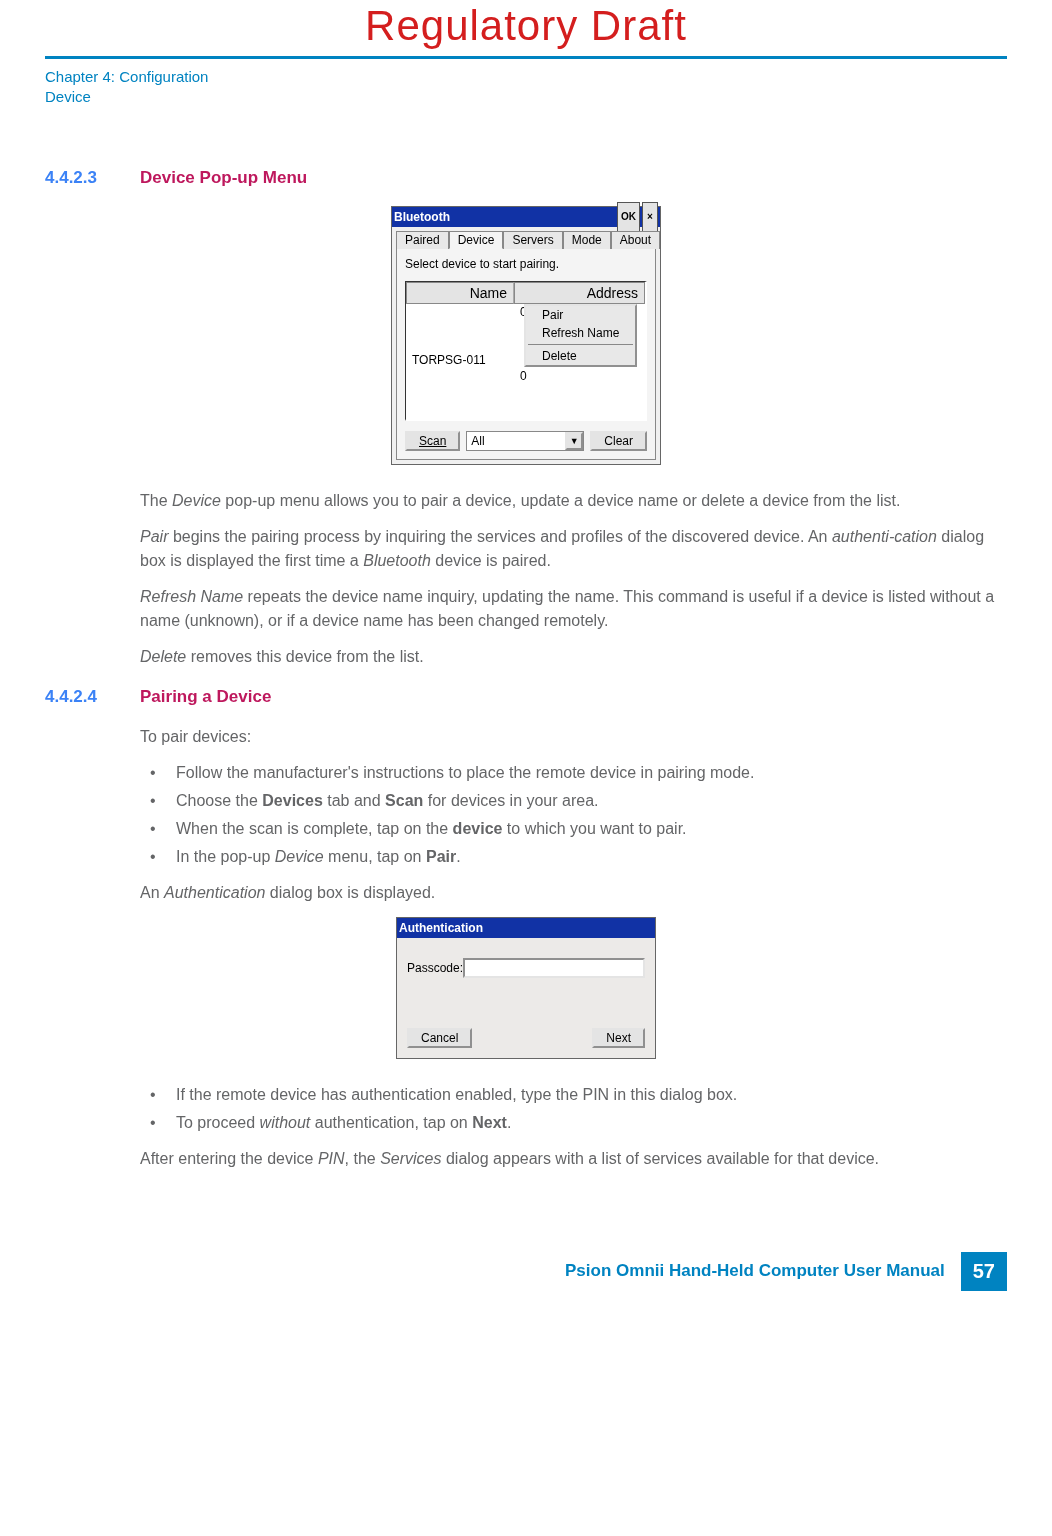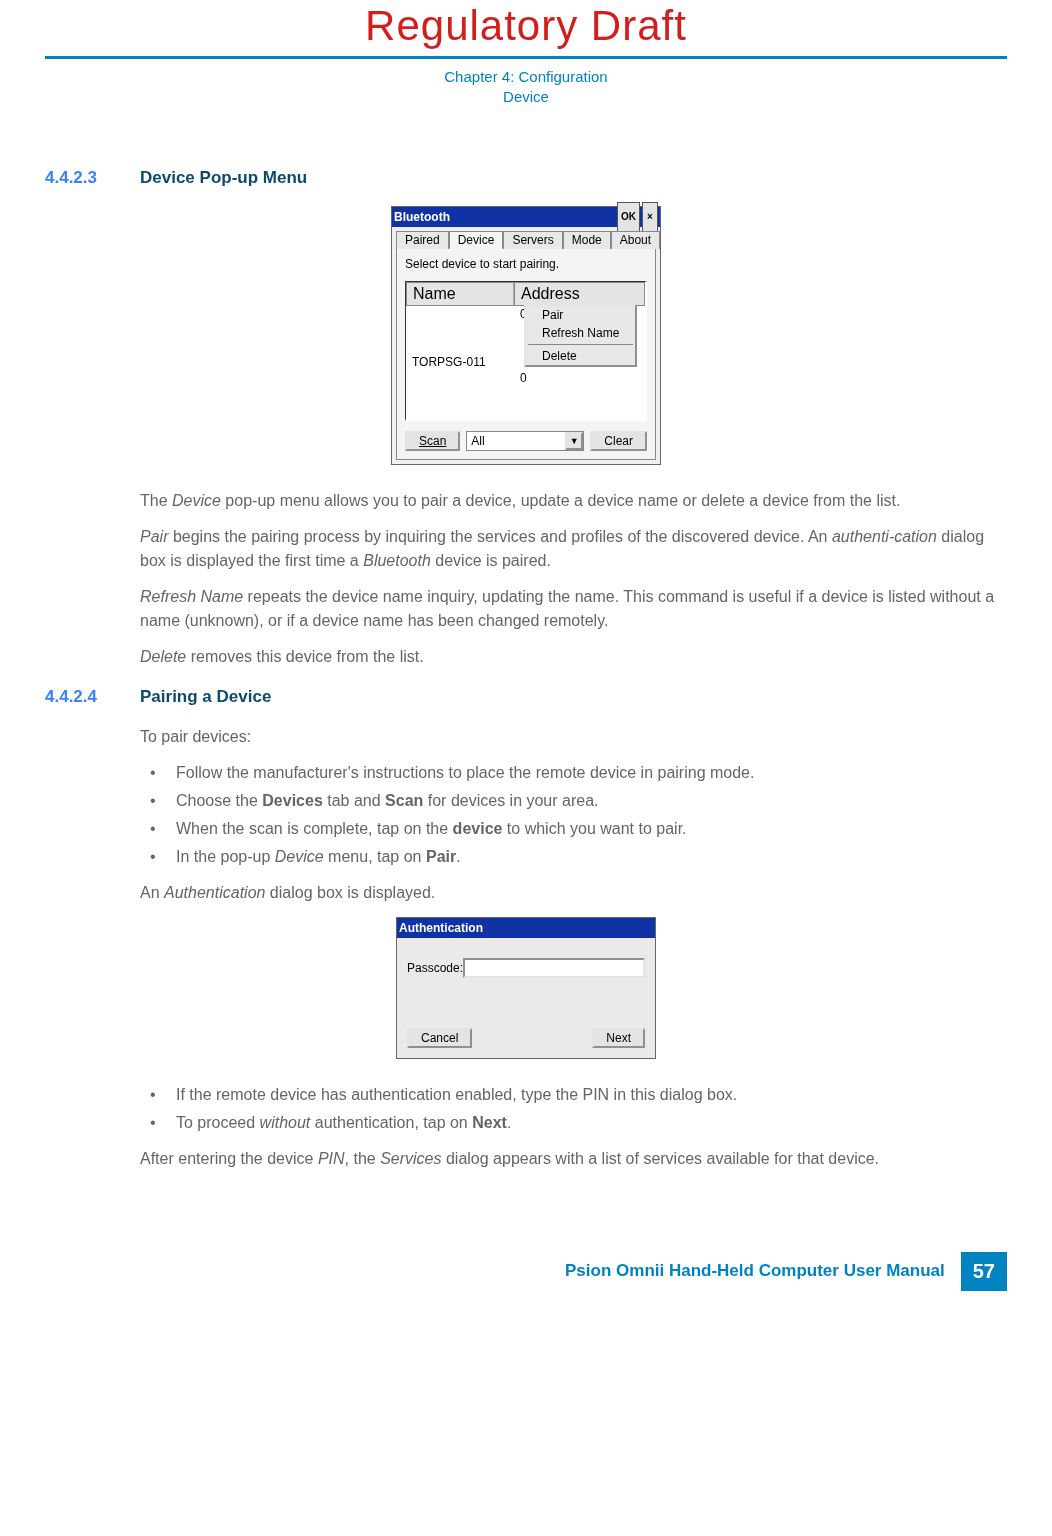--- a/index.html
+++ b/index.html
@@ -1,22 +1,22 @@
 <!DOCTYPE html>
 <html><head>
 <meta charset="utf-8">
 <style>
   * { box-sizing: border-box; margin: 0; padding: 0; }
   body { font-family: Arial, Helvetica, sans-serif; background: #fff; color: #666; width: 1052px; }
   .page { padding: 0 45px 0 45px; }
   .watermark { font-size: 42px; color: #d41e1e; text-align: center; font-weight: 400; letter-spacing: 1px; margin-top: 2px; }
-  .header-bar { border-top: 3px solid #0083c1; margin-top: 6px; padding-top: 8px; text-align: center; color: #0083c1; font-size: 15px; line-height: 1.35; margin-bottom: 60px; }
+  .header-bar { border-top: 3px solid #0083c1; margin-top: 6px; padding-top: 8px; text-align: left; color: #0083c1; font-size: 15px; line-height: 1.35; margin-bottom: 60px; }
   .sec-head { display: flex; margin-bottom: 18px; }
   .sec-num { width: 95px; color: #3b82f6; font-weight: bold; font-size: 17px; }
-  .sec-title { color: #0c4a6e; font-weight: bold; font-size: 17px; }
+  .sec-title { color: #be185d; font-weight: bold; font-size: 17px; }
   .body-block { margin-left: 95px; font-size: 16px; line-height: 1.5; color: #646567; }
   .body-block p { margin-bottom: 12px; }
   .body-block ul { list-style: none; margin: 4px 0 12px 0; }
   .body-block ul li { padding-left: 36px; position: relative; margin-bottom: 4px; }
   .body-block ul li::before { content: "•"; position: absolute; left: 10px; top: 0; color: #646567; }
   em { font-style: italic; }
   b { font-weight: bold; color: #646567; }
   .figure-wrap { text-align: center; margin: 4px 0 24px 0; }
 
   
@@ -26,21 +26,21 @@
   .titlebar .tspacer { flex: 1; }
   .titlebtn { background: #e4e4e4; color: #000; border: 1px solid #555; height: 30px; font-size: 10px; font-weight: bold; padding: 0 3px; line-height: 14px; margin-left: 2px; display: inline-flex; align-items: center; justify-content: center; }
   .titlebtn.x { width: 16px; }
   .tabs { display: flex; margin: 3px 4px 0 4px; }
   .tab { border: 1px solid #888; border-bottom: none; background: #e8e8e8; padding: 1px 8px; font-size: 12px; position: relative; top: 1px; }
   .tab.active { background: #f4f4f4; border-bottom: 1px solid #f4f4f4; }
   .tabpanel { border: 1px solid #888; background: #f4f4f4; margin: 0 4px 4px 4px; padding: 8px; }
   .tabpanel .hint { font-size: 12px; margin-bottom: 10px; }
   .listbox { border: 1px solid #333; border-right: 2px solid #fff; border-bottom: 2px solid #fff; background: #fff; height: 140px; position: relative; overflow: hidden; }
   .lbhead { display: flex; }
-  .lbhead div { border: 1px solid #888; background: #e4e4e4; padding: 2px 6px; font-size: 16px; }
+  .lbhead div { border: 1px solid #888; background: #e4e4e4; padding: 2px 6px; font-size: 14px; text-align: right; }
   .lbhead .c1 { flex: 0 0 108px; border-right: 1px solid #aaa; }
   .lbhead .c2 { flex: 1; }
   .lbrow { display: flex; font-size: 12px; }
   .lbrow .c1 { flex: 0 0 108px; padding: 1px 6px; margin-top: 48px; }
   .lbrow .c2 { flex: 1; padding: 1px 6px; }
   .contextmenu { position: absolute; top: 22px; left: 118px; border: 2px outset #e4e4e4; background:#e8e8e8; font-size: 12px; }
   .contextmenu div { padding: 2px 16px; }
   .contextmenu hr { border: none; border-top: 1px solid #888; margin: 2px 2px; }
   .btnrow { display: flex; align-items: center; gap: 6px; margin-top: 10px; }
   .btn { border: 2px outset #e4e4e4; background:#e4e4e4; padding: 1px 12px; font-size: 12px; }

